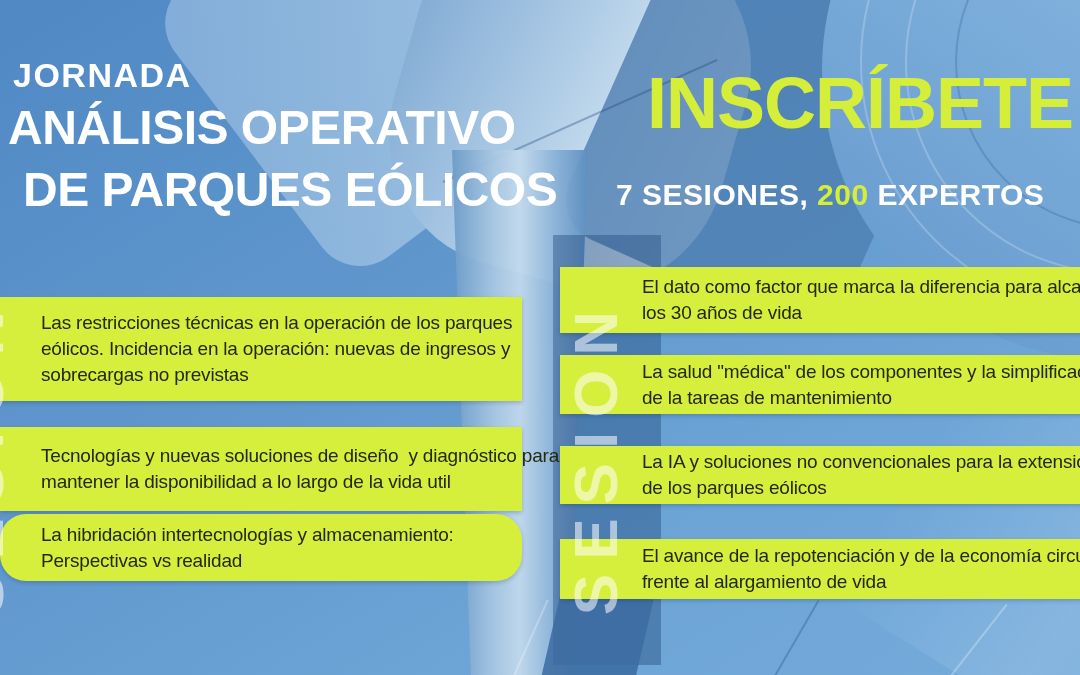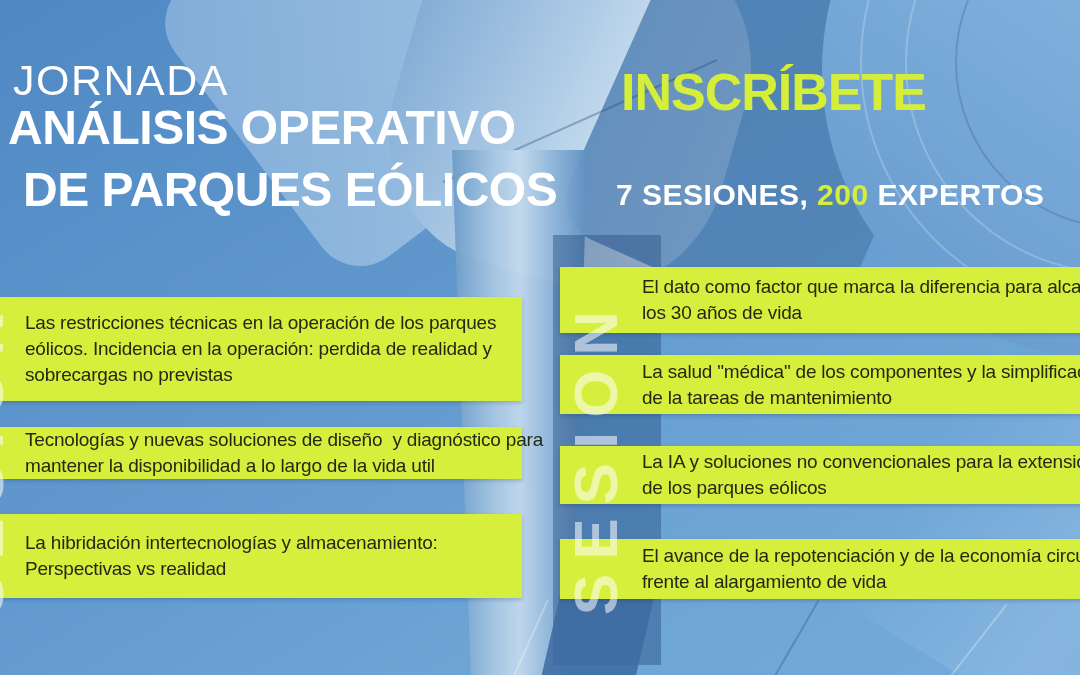--- a/index.html
+++ b/index.html
@@ -56,32 +56,32 @@
   .streak1{left:500px;top:590px;transform:rotate(24deg);}
   .streak2{left:760px;top:585px;transform:rotate(30deg);background:rgba(30,70,120,.3);}
   .streak3{left:935px;top:580px;transform:rotate(38deg);}
   .sheen-br{
     left:880px;top:430px;width:420px;height:300px;transform:rotate(32deg);
     background:linear-gradient(90deg,rgba(255,255,255,0) 0%,rgba(255,255,255,.14) 50%,rgba(255,255,255,0) 100%);
   }
   
   .kicker{
     position:absolute;left:13px;top:56px;z-index:12;
-    color:#ffffff;font-size:43px;font-weight:400;letter-spacing:1.5px;
+    color:#ffffff;font-size:34px;font-weight:700;letter-spacing:1.5px;
   }
   .title-line{
     position:absolute;z-index:12;color:#ffffff;font-weight:700;font-size:48px;
     letter-spacing:-0.5px;white-space:pre;
   }
   .title-1{left:8px;top:100px;}
   .title-2{left:8px;top:162px;margin-left:15px;}
   
   .cta-headline{
-    position:absolute;left:621px;top:62px;z-index:12;
-    color:#d5ee3a;font-size:52px;font-weight:700;letter-spacing:-1px;white-space:pre;
+    position:absolute;left:647px;top:62px;z-index:12;
+    color:#d5ee3a;font-size:72px;font-weight:700;letter-spacing:-1px;white-space:pre;
   }
   .cta-stats{
     position:absolute;left:616px;top:178px;z-index:12;
     color:#ffffff;font-size:30px;font-weight:700;letter-spacing:.5px;white-space:pre;
   }
   .cta-stats .hl{color:#d5ee3a;}
   
   .v-label{
     position:absolute;z-index:11;width:420px;height:70px;line-height:70px;
     text-align:center;transform:rotate(-90deg);
@@ -93,25 +93,25 @@
   
   .bar{
     position:absolute;z-index:10;background:#d6ee3c;
     display:flex;flex-direction:column;justify-content:center;
     box-shadow:0 2px 4px rgba(10,40,80,.22);
   }
   .bar-line{
     color:#222a12;font-size:19px;line-height:26px;font-weight:500;
     letter-spacing:-0.2px;white-space:pre;
   }
-  .bar-left{left:0;width:522px;padding-left:25px;box-sizing:border-box;}
+  .bar-left{left:0;width:522px;padding-left:41px;box-sizing:border-box;}
   .bar-right{left:560px;width:560px;padding-left:82px;box-sizing:border-box;}
   .l1{top:297px;height:104px;}
-  .l2{top:427px;height:52px;}
-  .l3{top:514px;height:84px;}
+  .l2{top:427px;height:84px;}
+  .l3{top:514px;height:67px;border-radius:26px;}
   .r1{top:267px;height:66px;}
   .r2{top:355px;height:59px;}
   .r3{top:446px;height:58px;}
   .r4{top:539px;height:60px;}
 </style>
 </head>
 <body>
 
 <div class="canvas">
 
@@ -136,21 +136,21 @@
   <div class="title-line title-2">DE PARQUES EÓLICOS</div>
 
   <div class="cta-headline">INSCRÍBETE</div>
   <div class="cta-stats"><span>7 SESIONES, </span><span class="hl">200</span><span> EXPERTOS</span></div>
 
   <div class="v-label v-left">SESION</div>
   <div class="v-label v-right">SESION</div>
 
   <div class="bar bar-left l1">
     <div class="bar-line">Las restricciones técnicas en la operación de los parques</div>
-    <div class="bar-line">eólicos. Incidencia en la operación: perdida de realidad y</div>
+    <div class="bar-line">eólicos. Incidencia en la operación: nuevas de ingresos y</div>
     <div class="bar-line">sobrecargas no previstas</div>
   </div>
   <div class="bar bar-left l2">
     <div class="bar-line">Tecnologías y nuevas soluciones de diseño  y diagnóstico para</div>
     <div class="bar-line">mantener la disponibilidad a lo largo de la vida util</div>
   </div>
   <div class="bar bar-left l3">
     <div class="bar-line">La hibridación intertecnologías y almacenamiento:</div>
     <div class="bar-line">Perspectivas vs realidad</div>
   </div>

